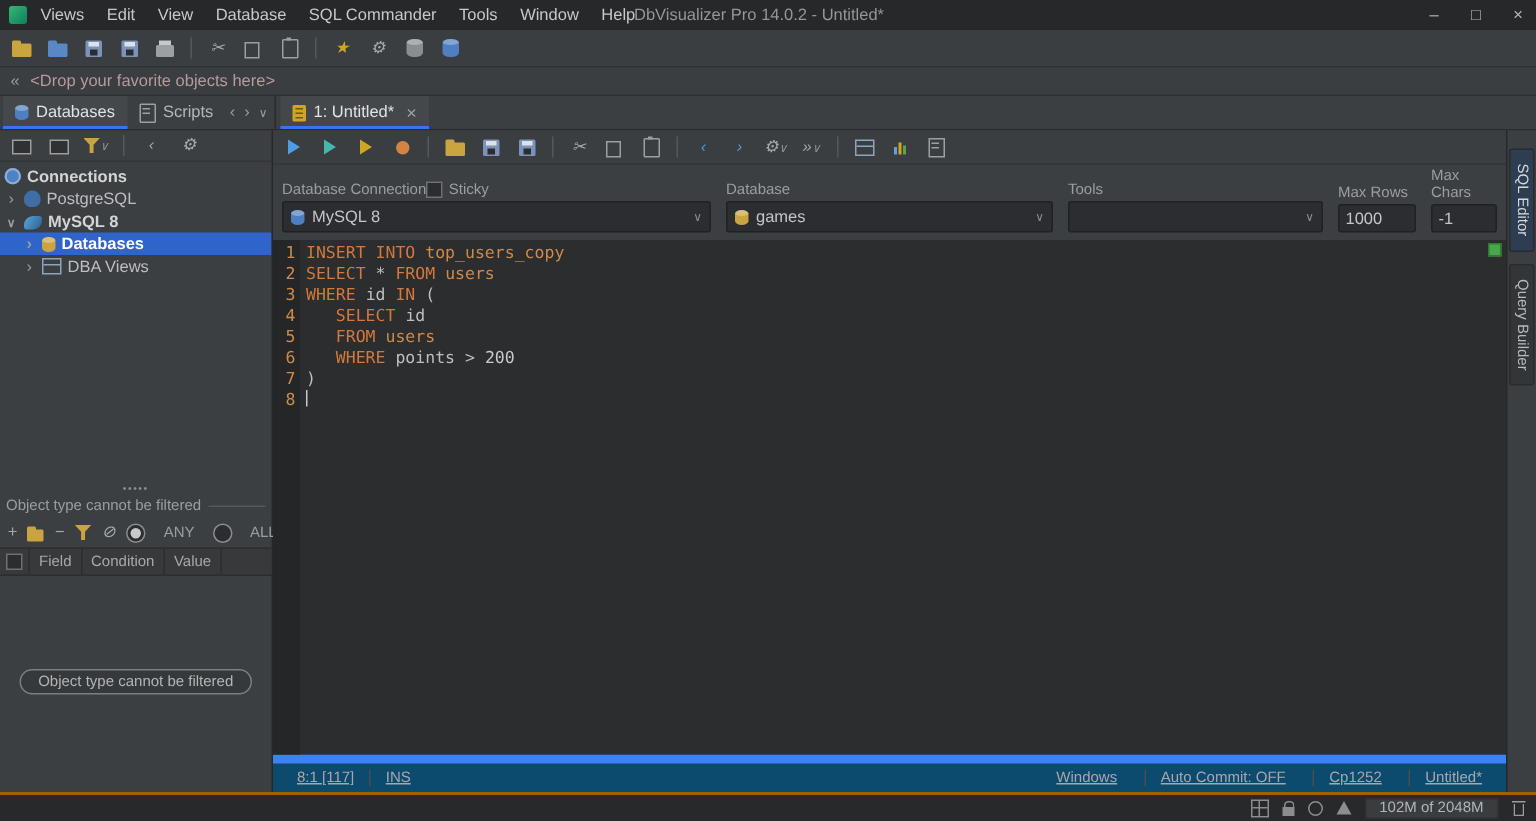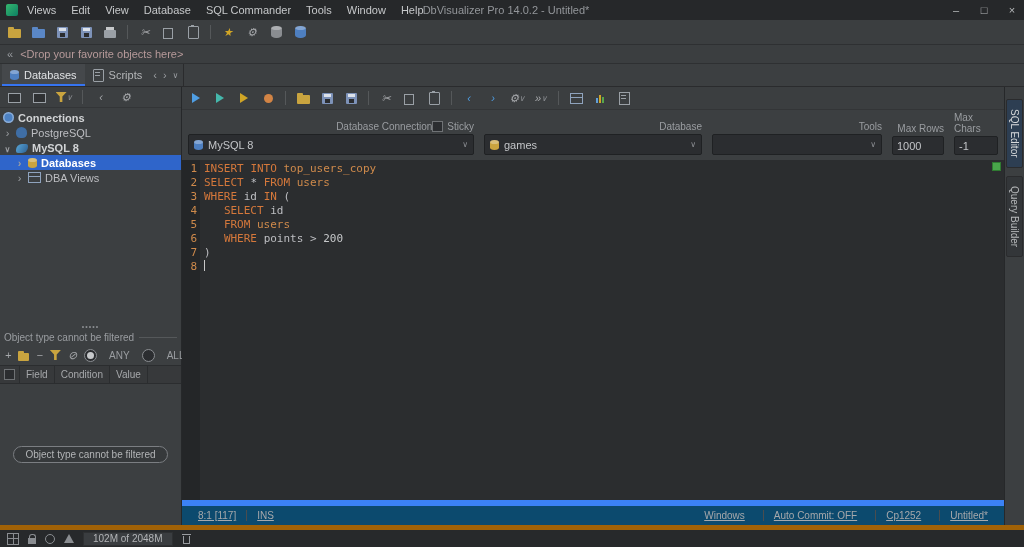--- a/index.html
+++ b/index.html
@@ -120,21 +120,21 @@
   .cbox{width:9px;height:9px;border:1px solid #6f7275;background:#2b2d30;flex:0 0 9px;}
   .fccb{padding:0 4px;border-right:1px solid #2b2d2f;height:100%;display:flex;align-items:center;}
   .filterempty{flex:1;display:flex;justify-content:center;align-items:flex-start;padding-top:62px;}
   .pill{border:1px solid #7b7e82;border-radius:9px;padding:2px 11px;color:#b2b4b6;font-size:10px;background:#36393b;}
 
   
   .editorpanel{flex:1;display:flex;flex-direction:column;min-width:0;background:#3c3f41;}
   .editor-toolbar{flex:0 0 22px;height:22px;border-bottom:1px solid #333537;background:#3b3e40;}
   .params{padding:2px 6px 5px;display:flex;gap:10px;align-items:flex-end;background:#3c3f41;}
   .pgroup{display:flex;flex-direction:column;gap:2px;}
-  .plabel{font-size:10px;color:#9a9da1;display:flex;justify-content:flex-end;align-items:center;}
+  .plabel{font-size:10px;color:#9a9da1;display:flex;justify-content:flex-start;align-items:center;}
   .sticky{display:flex;align-items:center;gap:4px;}
   .combo{height:19px;background:#2b2d30;border:1px solid #1f2123;border-radius:2px;
          display:flex;align-items:center;gap:5px;padding:0 5px;color:#c3c5c8;}
   .combo .dd{margin-left:auto;}
   .numfield{height:19px;width:100%;box-sizing:border-box;background:#2b2d30;border:1px solid #1f2123;border-radius:2px;
             color:#c3c5c8;padding:0 4px;font-family:"Liberation Sans",sans-serif;font-size:11px;}
   .g1{width:286px;flex:0 0 286px;} .g2{width:218px;flex:0 0 218px;} .g3{flex:1;min-width:0;}
   .g4{width:52px;flex:0 0 52px;} .g5{width:44px;flex:0 0 44px;}
 
   
@@ -159,22 +159,22 @@
   .es-item:first-child{border-left:none;}
 
   
   .rightstrip{width:19px;flex:0 0 19px;background:#3c3f41;border-left:1px solid #26282a;
               display:flex;flex-direction:column;align-items:center;padding-top:12px;gap:8px;}
   .vtab{writing-mode:vertical-rl;font-size:10px;color:#b7b9bb;background:#333639;
         padding:9px 2px;border:1px solid #2a2b2d;border-radius:2px;cursor:default;}
   .vtab.active{background:#2d3e52;color:#d7d9db;}
 
   
-  .appstatus{flex:0 0 17px;height:17px;background:#27292b;border-top:5px solid #a16207;
-             display:flex;align-items:center;gap:9px;padding:0 7px;color:#9a9da1;}
+  .appstatus{flex:0 0 17px;height:17px;background:#27292b;border-top:2px solid #a16207;
+             display:flex;align-items:center;justify-content:flex-end;gap:9px;padding:0 7px;color:#9a9da1;}
   .grid{width:10px;height:10px;border:1px solid #8a8d91;background:
      linear-gradient(#8a8d91,#8a8d91) center/10px 1px no-repeat,
      linear-gradient(#8a8d91,#8a8d91) center/1px 10px no-repeat;}
   .lock{width:8px;height:6px;background:#8a8d91;margin-top:4px;}
   .lock::before{content:"";position:absolute;top:-4px;left:1px;width:5px;height:4px;border:1px solid #8a8d91;border-bottom:none;border-radius:3px 3px 0 0;}
   .odot2{width:8px;height:8px;border:1px solid #8a8d91;border-radius:50%;}
   .warn{width:0;height:0;border-left:5px solid transparent;border-right:5px solid transparent;border-bottom:9px solid #8a8d91;}
   .memory{background:#3a3d40;border:1px solid #2e3032;height:12px;display:flex;align-items:center;
           padding:0 9px;font-size:10px;color:#b2b4b6;}
   .trash{width:9px;height:10px;}
@@ -259,20 +259,27 @@
         <span>Databases</span>
       </div>
       <div class="tab">
         <i class="ic scripticon"></i>
         <span>Scripts</span>
       </div>
       <span class="navchev chevL"></span>
       <span class="navchev chevR"></span>
       <span class="navchev chevD"></span>
     </div>
+    <div class="editortabs">
+      <div class="tab active">
+        <i class="ic sqlfile"></i>
+        <span>1: Untitled*</span>
+        <span class="closex"></span>
+      </div>
+    </div>
   </div>
 
   <div class="content">
 
     <aside class="leftpanel">
       <div class="treetoolbar">
         <span class="tbtn">
             <i class="ic mon"></i>
           </span>
         <span class="tbtn">

